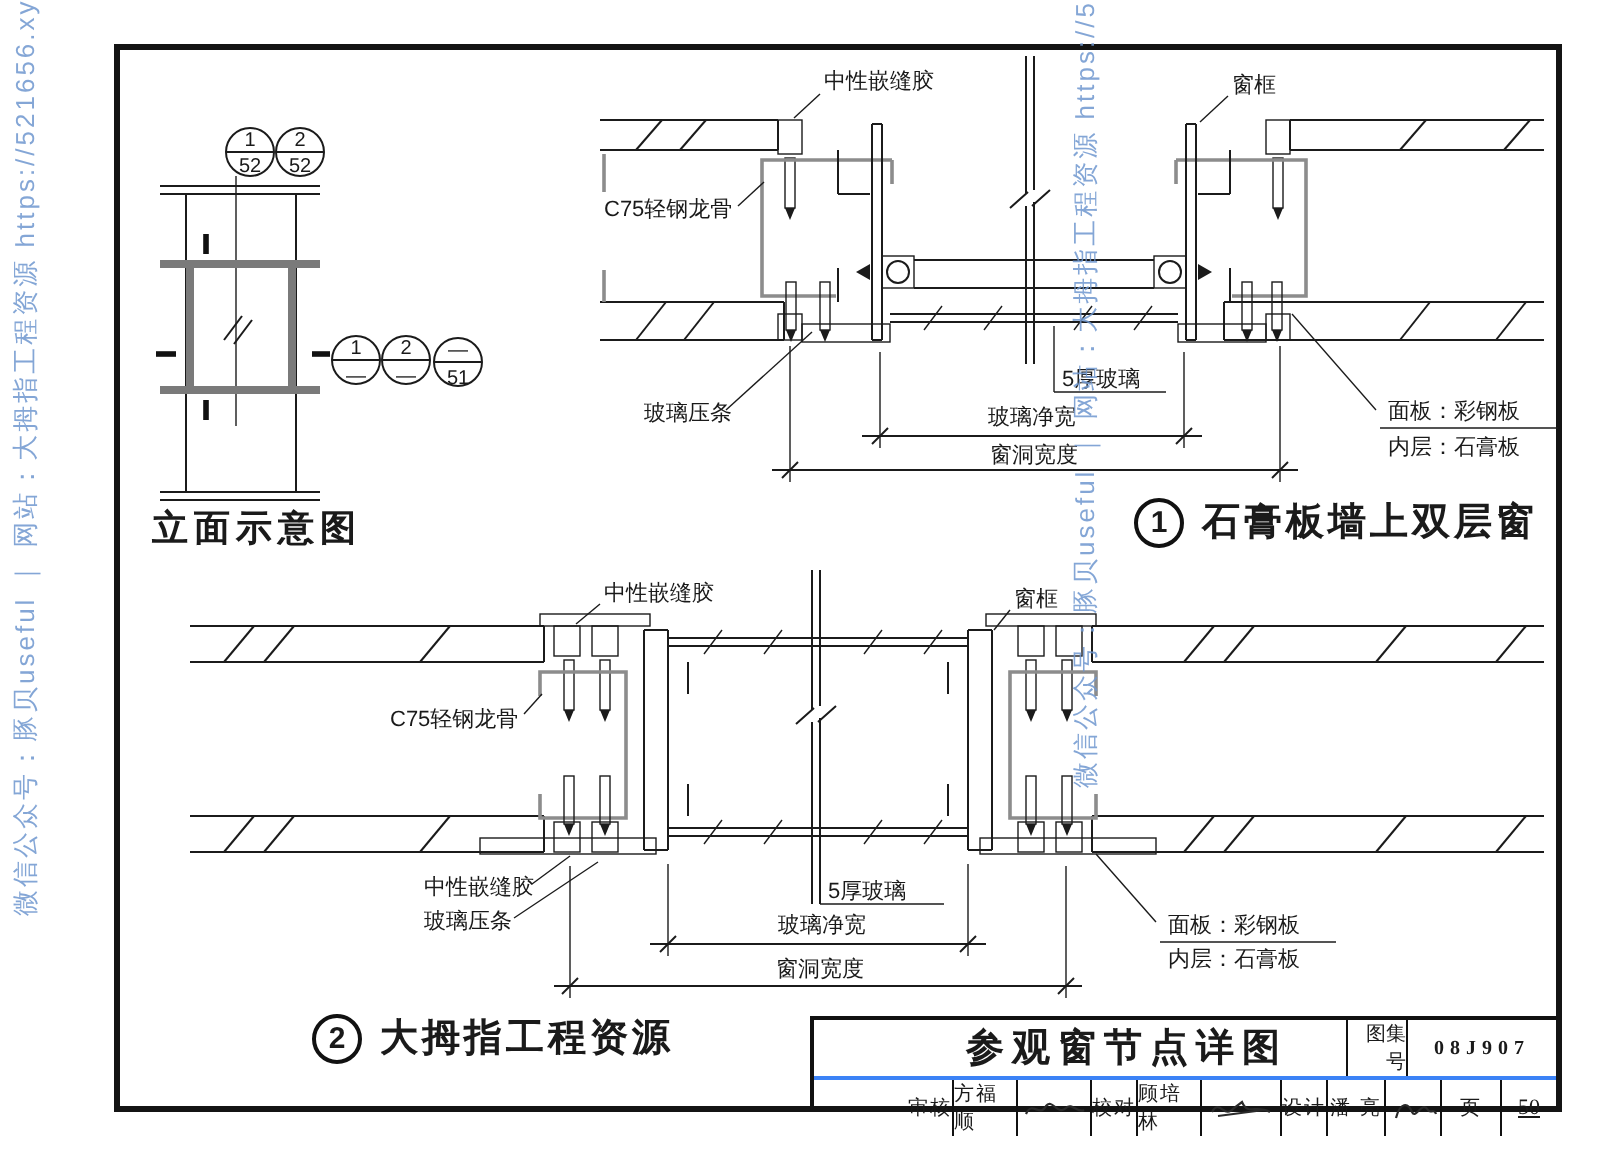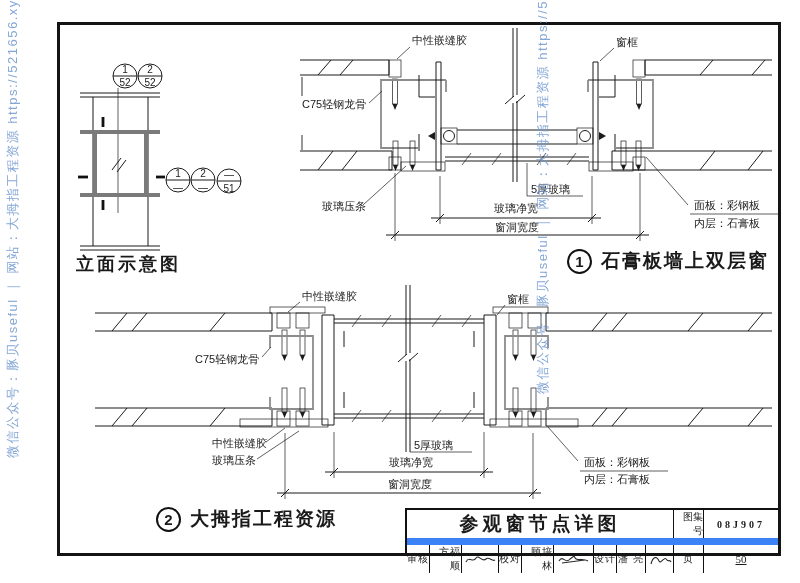--- a/index.html
+++ b/index.html
@@ -28,24 +28,24 @@
   .cap .txt{font-size:19px;font-weight:700;letter-spacing:2px;}
   #cap1{left:567px;top:248px;}
   #cap2{left:156px;top:506px;}
   .elev-cap{position:absolute;left:76px;top:252px;font-size:18px;font-weight:700;letter-spacing:3px;z-index:4;}
   
   .tb{position:absolute;left:405px;top:508px;width:373px;height:45px;border:2px solid #111;
       border-right:none;border-bottom:none;box-sizing:border-box;background:#fff;z-index:5;
       display:flex;flex-direction:column;}
   .tb-row{display:flex;align-items:stretch;}
   .tb-row1{height:28px;}
-  .tb-row2{flex:1;border-top:7px solid #3b82f6;text-align:right;}
+  .tb-row2{flex:1;border-top:2px solid #3b82f6;}
   .cell{display:flex;align-items:center;justify-content:center;box-sizing:border-box;
         border-left:1px solid #111;overflow:hidden;}
-  .cell:first-child{border-left:none;}
+  .cell:first-child{border-left:none;margin-left:47px;}
   .tb-title{flex:1;font-size:19px;font-weight:700;letter-spacing:4px;}
   .tb-al{width:30px;font-size:10px;text-align:right;}
   .tb-an{width:75px;font-size:10px;font-weight:700;font-family:"Liberation Serif",serif;letter-spacing:3px;}
   .c-lab{font-size:10px;letter-spacing:1px;}
   .c-name{font-size:10px;letter-spacing:1px;}
   .c-serif{font-family:"Liberation Serif",serif;text-decoration:underline;}
 </style>
 </head>
 <body>
 

